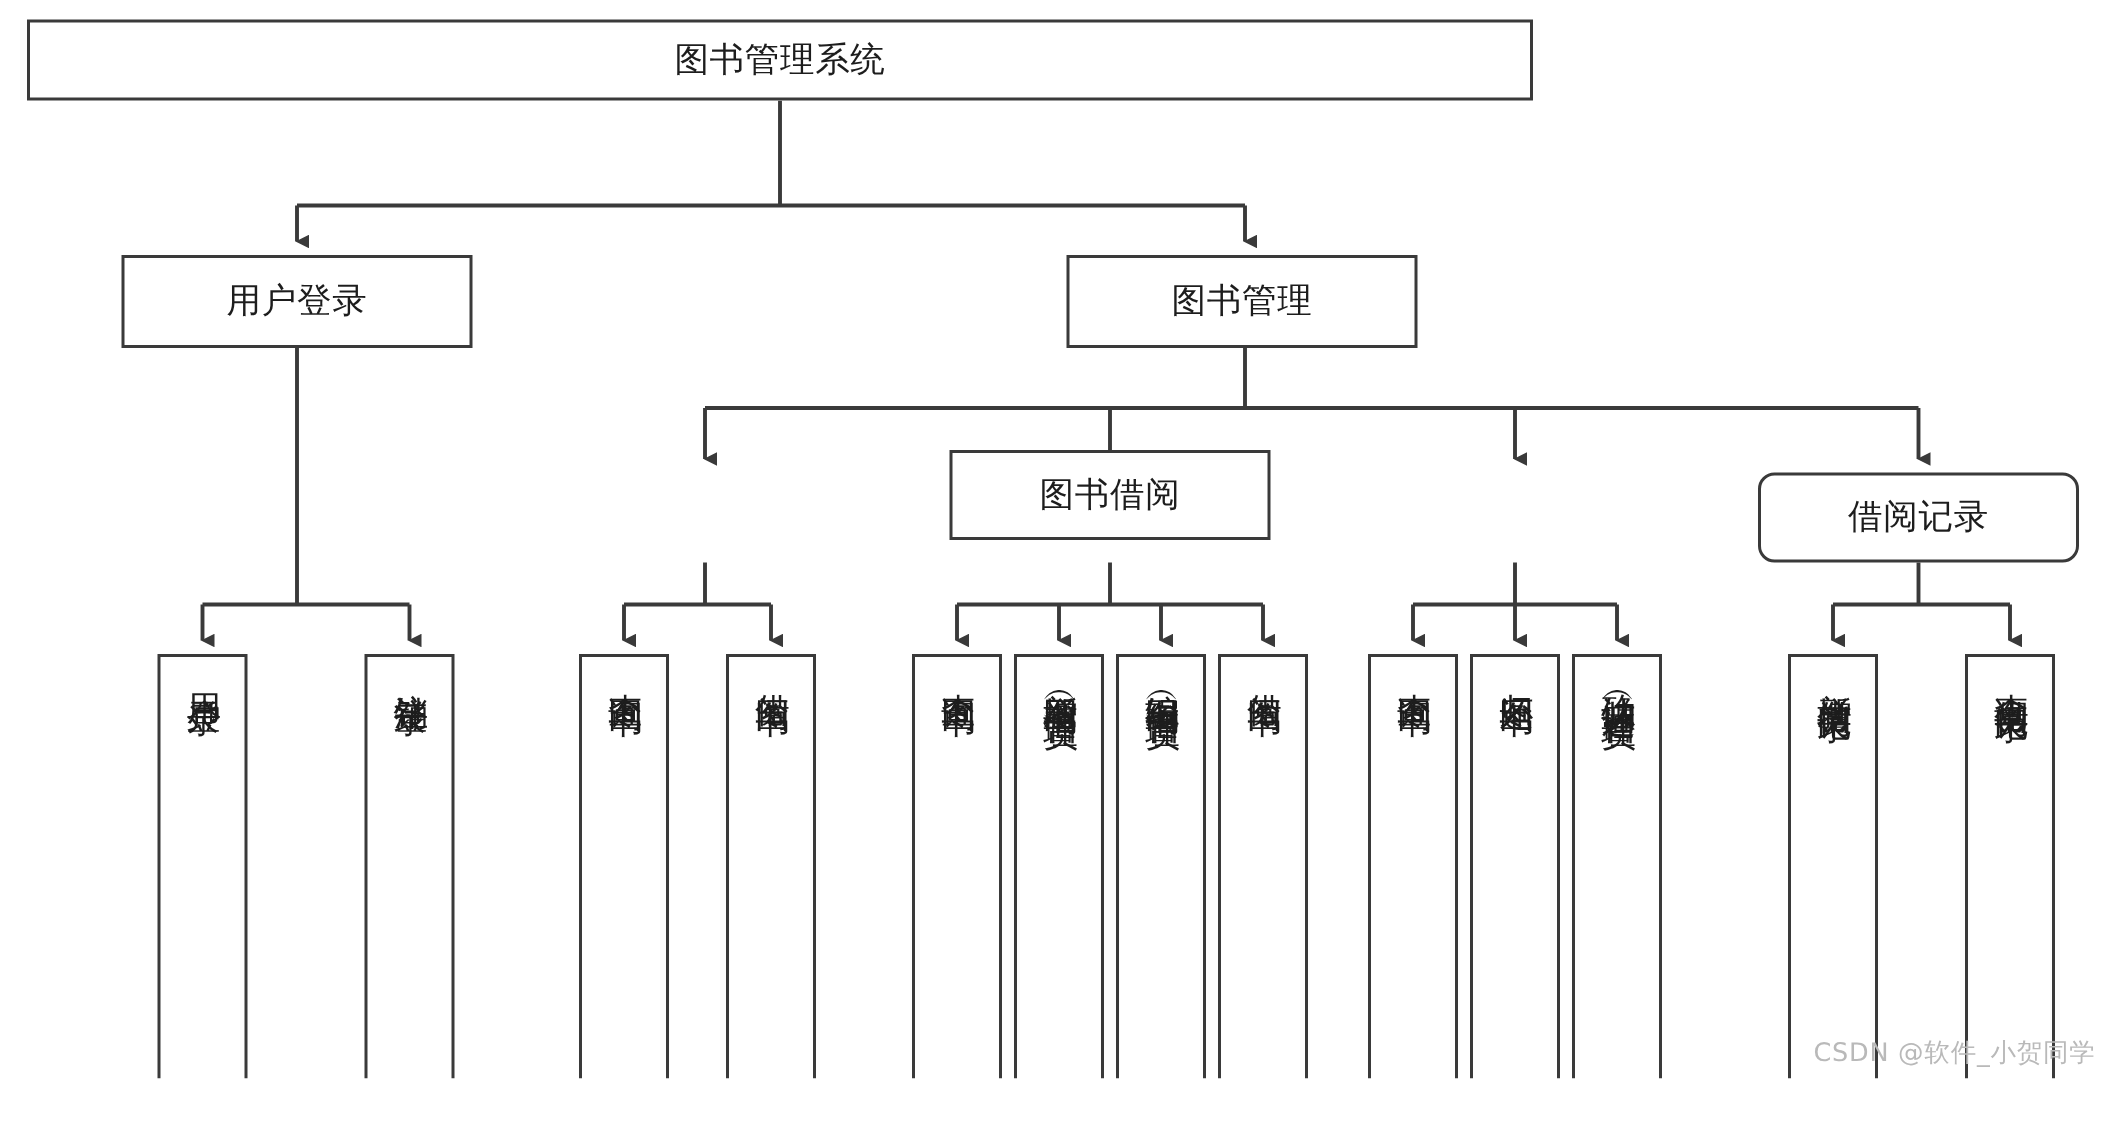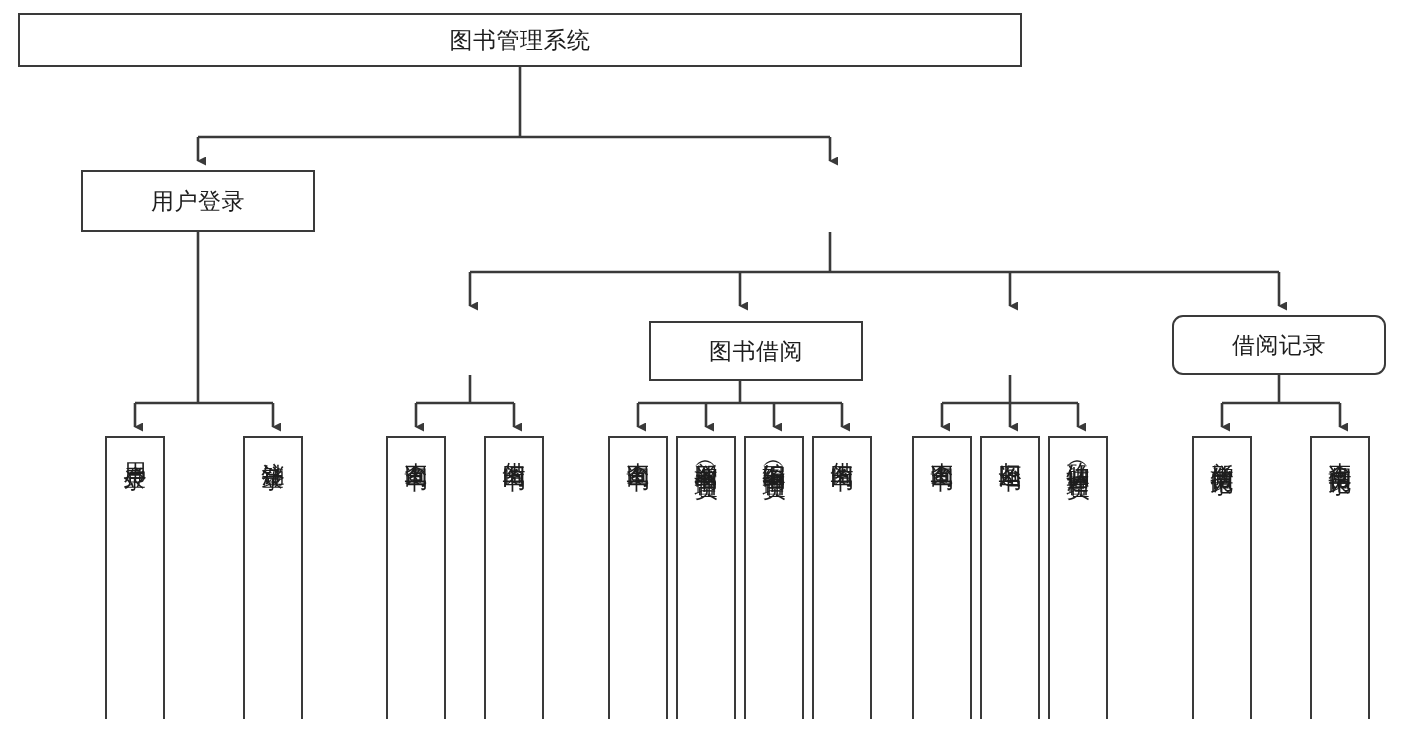--- a/index.html
+++ b/index.html
@@ -128,22 +128,25 @@
     </g>
   </svg>
 
   <div class="node h root" style="left:18px; top:13px; width:1004px; height:54px;">
     <span class="node-label">图书管理系统</span>
   </div>
 
   <div class="node h" style="left:81px; top:170px; width:234px; height:62px;">
     <span class="node-label">用户登录</span>
   </div>
+  <div class="node h" style="left:711px; top:170px; width:234px; height:62px;">
+    <span class="node-label">图书管理</span>
+  </div>
 
-  <div class="node h" style="left:633px; top:321px; width:214px; height:60px;margin-left:16px;">
+  <div class="node h" style="left:633px; top:300px; width:214px; height:60px;">
     <span class="node-label">图书借阅</span>
   </div>
   <div class="node h" style="left:1172px; top:315px; width:214px; height:60px;border-radius:11px;">
     <span class="node-label">借阅记录</span>
   </div>
 
   <div class="node v" style="left:105px; top:436px; width:60px; height:298px;">
     <span class="node-label">用户登录</span>
   </div>
   <div class="node v" style="left:243px; top:436px; width:60px; height:298px;">
@@ -180,14 +183,15 @@
     <span class="node-label">确认归还（管理员）</span>
   </div>
 
   <div class="node v" style="left:1192px; top:436px; width:60px; height:298px;">
     <span class="node-label">新增借阅记录</span>
   </div>
   <div class="node v" style="left:1310px; top:436px; width:60px; height:298px;">
     <span class="node-label">查询借阅记录</span>
   </div>
 
+  <div id="watermark">CSDN @软件_小贺同学</div>
 
 </div>
 
 </body></html>

